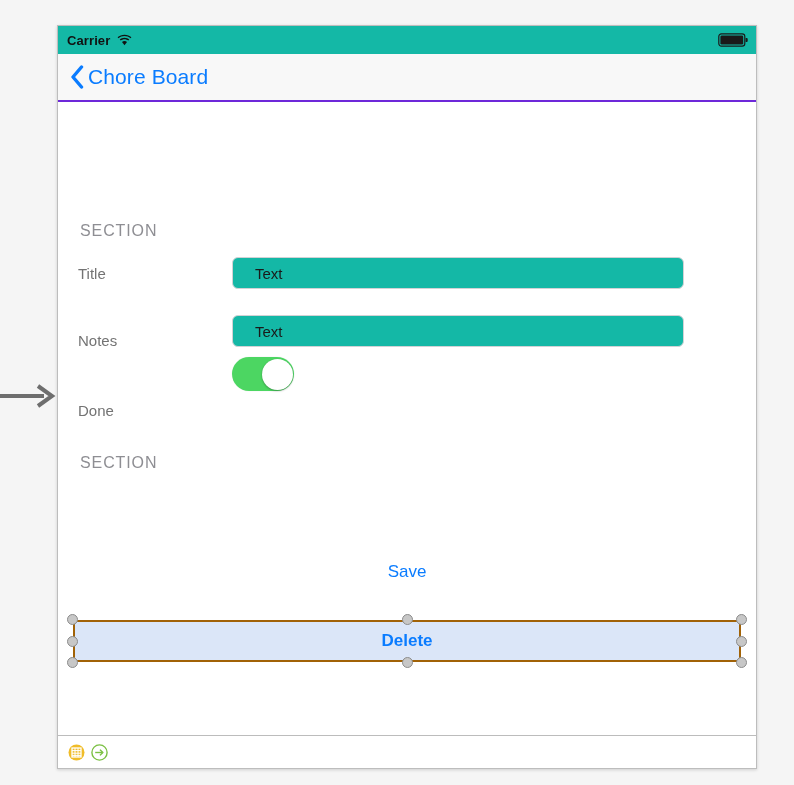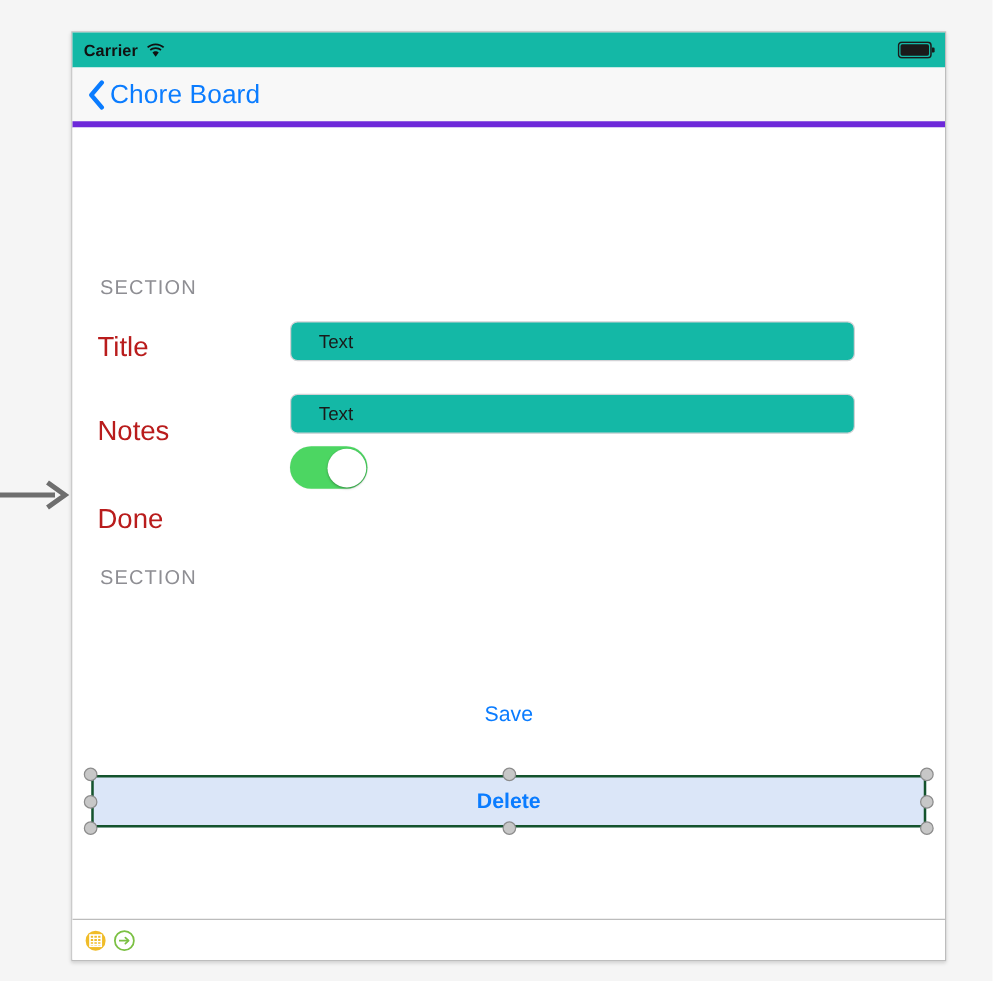--- a/index.html
+++ b/index.html
@@ -64,21 +64,21 @@
     display: flex;
     align-items: center;
   }
   .battery-icon { display: block; }
 
   
   .nav-bar {
     position: relative;
     height: 48px;
     background: #f8f8f8;
-    border-bottom: 5px solid #6d28d9;
+    border-bottom: 2px solid #6d28d9;
     display: flex;
     align-items: center;
     padding-left: 12px;
     box-sizing: border-box;
   }
   .back-button {
     display: flex;
     align-items: center;
     gap: 4px;
     cursor: default;
@@ -103,22 +103,22 @@
     font-size: 16px;
     letter-spacing: 0.9px;
     color: #8e8e93;
     font-family: "Liberation Sans", sans-serif;
   }
   .section-header-1 { left: 22px; top: 120px; }
   .section-header-2 { left: 22px; top: 352px; }
 
   .row-label {
     position: absolute;
-    font-size: 22px;
-    color: #b91c1c;
+    font-size: 15px;
+    color: #737373;
     left: 20px;
   }
   .row-label-title { top: 163px; }
   .row-label-notes { top: 230px; }
   .row-label-done  { top: 260px; margin-top: 40px; }
 
   .text-field {
     position: absolute;
     left: 174px;
     width: 452px;
@@ -181,21 +181,21 @@
     height: 42px;
   }
   .delete-button {
     position: absolute;
     left: 0;
     top: 0;
     width: 100%;
     height: 100%;
     box-sizing: border-box;
     background: #dbe6f8;
-    border: 2px solid #14532d;
+    border: 2px solid #a16207;
     display: flex;
     align-items: center;
     justify-content: center;
     font-size: 17px;
     color: #0a7cff;
     font-weight: bold;
     cursor: default;
   }
   .handle {
     position: absolute;

